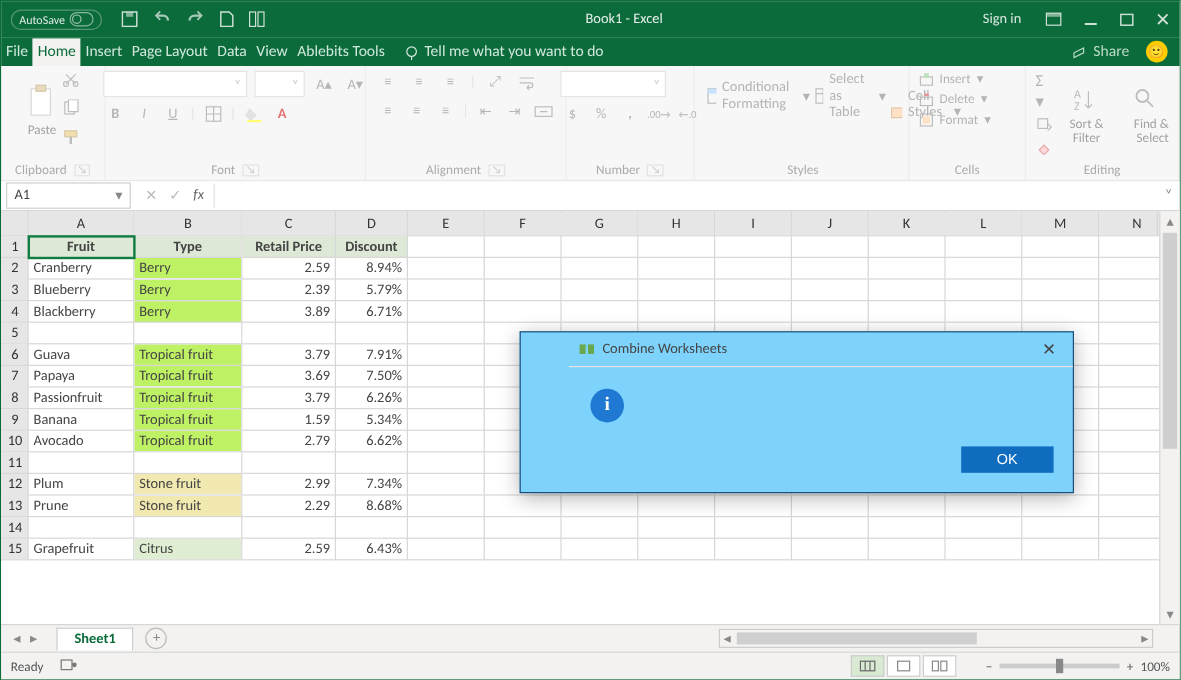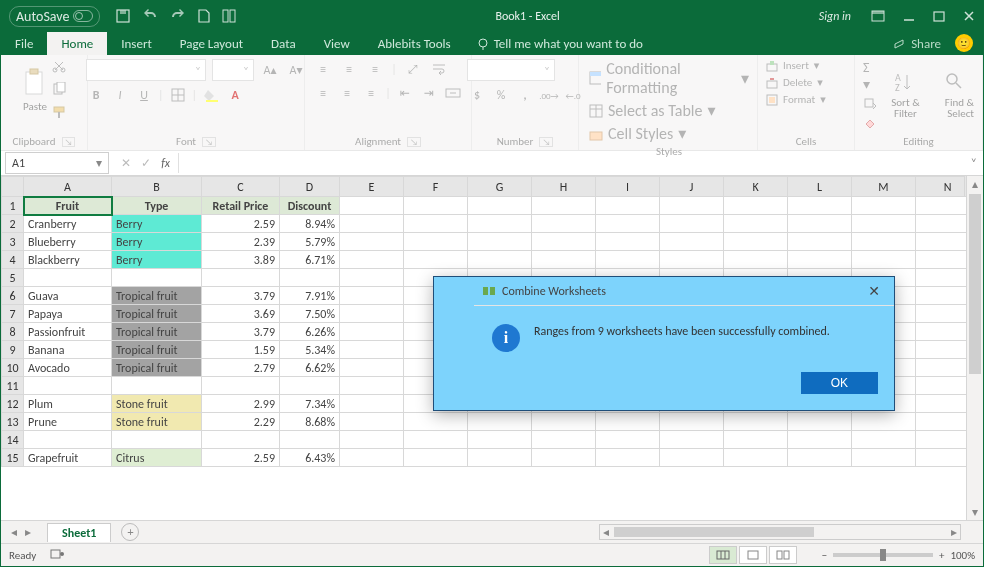--- a/index.html
+++ b/index.html
@@ -1,29 +1,29 @@
 <!DOCTYPE html>
 <html><head>
 <meta charset="utf-8">
 <style>
   html,body{margin:0;padding:0;font-family:"Segoe UI",Calibri,Arial,sans-serif;font-size:12px;color:#444;background:#ddd;}
   .window{width:984px;height:567px;background:#fff;display:flex;flex-direction:column;position:relative;border:1px solid #0b6b3a;box-sizing:border-box;}
   .titlebar{height:30px;background:#0b6b3a;color:#fff;display:flex;align-items:center;font-size:12px;}
   .titlebar .left{display:flex;align-items:center;gap:6px;padding-left:8px;}
   .titlebar .title{flex:1;text-align:center;opacity:.9;}
   .titlebar .right{display:flex;align-items:center;gap:14px;padding-right:8px;}
-  .autosave{display:flex;align-items:center;gap:4px;border:1px solid rgba(255,255,255,.35);border-radius:10px;padding:1px 6px;font-size:14px;opacity:.85;}
+  .autosave{display:flex;align-items:center;gap:4px;border:1px solid rgba(255,255,255,.35);border-radius:10px;padding:1px 6px;font-size:10px;opacity:.85;}
   .sw{width:18px;height:10px;border:1px solid rgba(255,255,255,.6);border-radius:6px;position:relative;}
   .sw::after{content:"";position:absolute;width:6px;height:6px;border:1px solid rgba(255,255,255,.7);border-radius:50%;left:1px;top:1px;}
   .qat{display:flex;gap:12px;margin-left:10px;opacity:.8;}
   .qat svg,.winctrl svg{display:block;}
   .winctrl{display:flex;gap:18px;opacity:.8;}
-  .signin{opacity:.85;font-size:12px;margin-right:6px;font-style:italic;}
+  .signin{opacity:.85;font-size:12px;margin-right:6px;}
   .tabstrip{height:24px;background:#0b6b3a;display:flex;align-items:flex-end;color:#cfe8db;font-size:13px;}
-  .tabstrip .tab{padding:4px 14px;cursor:default;}
+  .tabstrip .tab{padding:4px 4px;cursor:default;}
   .tabstrip .tab.active{background:#f3f2f1;color:#0b6b3a;}
   .tabstrip .tell{display:flex;align-items:center;gap:5px;padding:4px 12px;color:#cfe8db;}
   .tabstrip .share{margin-left:auto;display:flex;align-items:center;gap:6px;padding:4px 12px;color:#b9dac7;}
   .smiley{width:18px;height:18px;border-radius:50%;background:#ffcc00;display:flex;align-items:center;justify-content:center;font-size:11px;margin:0 10px 3px 2px;}
   .ribbon{height:95px;background:#f3f2f1;border-bottom:1px solid #d6d6d6;display:flex;color:#777;}
   .ribbon .group{border-right:1px solid #e0e0e0;display:flex;flex-direction:column;align-items:center;padding:4px 8px 0;justify-content:space-between;}
   .ribbon .group .label{font-size:11px;color:#666;padding:2px 0;display:flex;align-items:center;gap:6px;}
   .ribbon .bigbtn{display:flex;flex-direction:column;align-items:center;gap:2px;font-size:11px;color:#555;}
   .row{display:flex;align-items:center;gap:6px;}
   .row2{display:flex;align-items:center;gap:4px;margin-top:4px;}
@@ -36,22 +36,22 @@
   .fxlabel{font-style:italic;}
   .grid-wrap{flex:1;position:relative;overflow:hidden;background:#fff;}
   table.sheet{border-collapse:collapse;table-layout:fixed;width:962px;}
   table.sheet th,table.sheet td{border:1px solid #d8d8d8;height:18px;font-size:12px;padding:0 4px;box-sizing:border-box;white-space:nowrap;overflow:hidden;}
   table.sheet thead th{background:#e6e6e6;color:#333;text-align:center;font-weight:normal;height:20px;}
   table.sheet tbody th.rowh{background:#e6e6e6;color:#333;text-align:center;font-weight:normal;width:20px;}
   .corner{background:#e6e6e6;width:20px;}
   .hdr{font-weight:bold;background:#dde9d6;text-align:center;} 
   .sel-a{background:#d9d9d9;} 
   .cA{width:88px;} .cB{width:90px;} .cC{width:78px;} .cD{width:60px;}
-  .berry{background:#5eead4;}
-  .trop{background:#a3a3a3;}
+  .berry{background:#bef264;}
+  .trop{background:#bef264;}
   .stone{background:#F1E9B0;}
   .citrus{background:#dfeed3;}
   .num{text-align:right;}
   .dataRegion td{border:1px solid #bfbfbf;}
   .tabsheet{height:22px;border-top:1px solid #d6d6d6;background:#f3f2f1;display:flex;align-items:center;font-size:12px;}
   .tabsheet .navs{display:flex;gap:8px;padding:0 10px;color:#888;}
   .tabsheet .stab{background:#fff;border:1px solid #ccc;border-bottom:none;padding:2px 14px;margin-left:6px;font-weight:bold;color:#0b6b3a;}
   .tabsheet .add{margin-left:10px;width:16px;height:16px;border:1px solid #bbb;border-radius:50%;display:flex;align-items:center;justify-content:center;color:#888;}
   .tabsheet .hscroll{margin-left:auto;width:360px;height:14px;border:1px solid #ccc;background:#f3f2f1;display:flex;align-items:center;margin-right:22px;}
   .tabsheet .hscroll .thumb{width:200px;height:10px;background:#cfcfcf;margin-left:2px;}
@@ -288,21 +288,21 @@
           <span class="iconbtn" style="font-size:9px">←.0</span>
         </div>
       </div>
       <div class="label">
           <span>Number</span>
           <span class="dlauncher">↘</span>
         </div>
     </div>
 
     <div class="group" style="width:160px;align-items:flex-start;padding-left:10px">
-      <div style="display:flex;flex-direction:column;gap:4px;font-size:16px;">
+      <div style="display:flex;flex-direction:row;gap:4px;font-size:12px;">
         <div style="display:flex;gap:5px;align-items:center"><svg width="14" height="14">
               <rect x="1" y="1" width="12" height="12" fill="none" stroke="#888"></rect>
               <rect x="1" y="1" width="12" height="4" fill="#9cf"></rect>
             </svg><span>Conditional Formatting</span> ▾</div>
         <div style="display:flex;gap:5px;align-items:center"><svg width="14" height="14">
               <rect x="1" y="1" width="12" height="12" fill="none" stroke="#888"></rect>
               <line x1="1" y1="5" x2="13" y2="5" stroke="#888"></line>
               <line x1="7" y1="1" x2="7" y2="13" stroke="#888"></line>
             </svg><span>Select as Table</span> ▾</div>
         <div style="display:flex;gap:5px;align-items:flex-end"><svg width="14" height="14">
@@ -740,20 +740,19 @@
     <div class="mtitle">
       <svg width="14" height="12">
           <rect x="1" y="2" width="5" height="8" fill="#6aa84f"></rect>
           <rect x="8" y="2" width="5" height="8" fill="#6aa84f"></rect>
         </svg>
       <span>Combine Worksheets</span>
       <span class="close">✕</span>
     </div>
     <div class="mbody">
       <div class="infoicon">i</div>
-      <div>Ranges from 9 worksheets have been successfully combined.</div>
     </div>
     <div class="mfoot">
       <button class="okbtn">OK</button>
     </div>
   </div>
 
 </div>
 
 </body></html>

